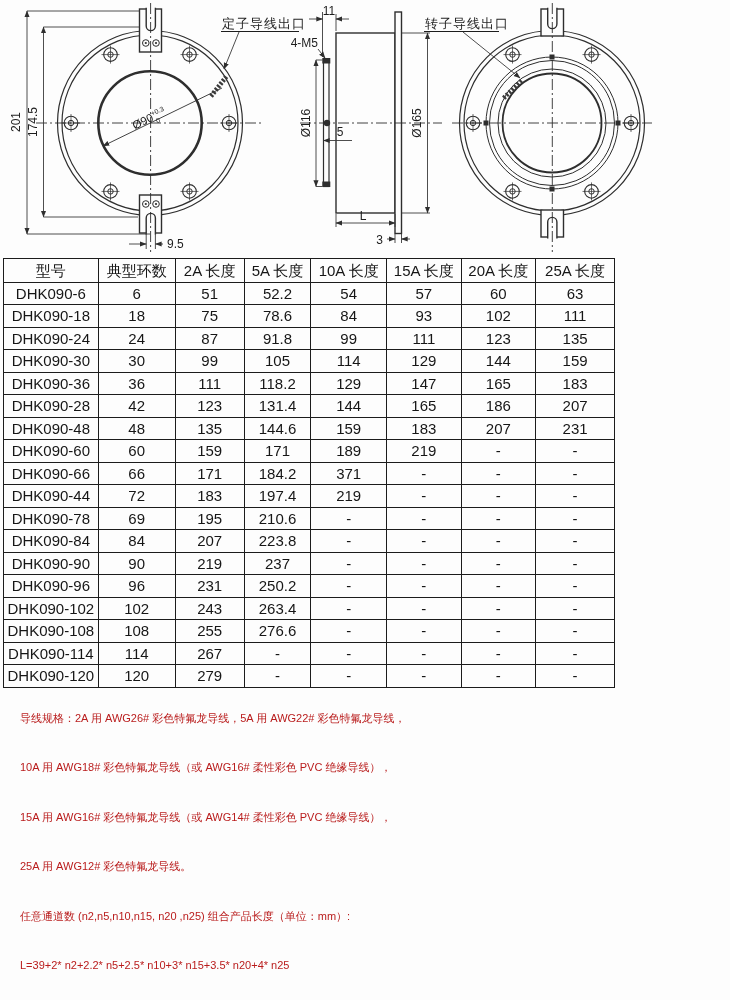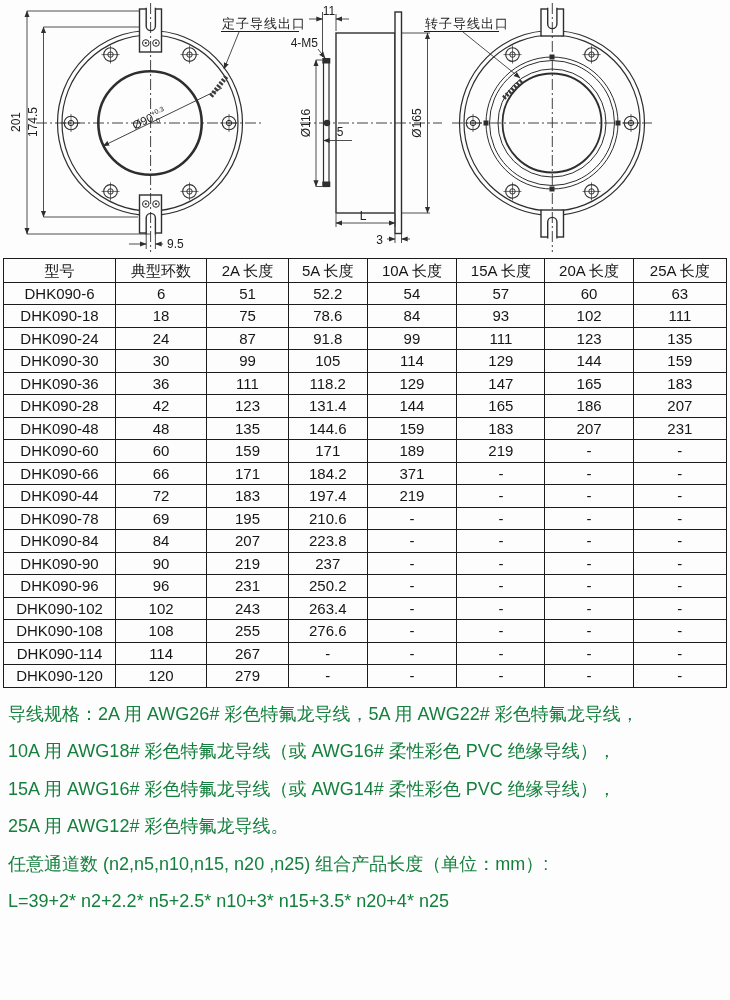--- a/index.html
+++ b/index.html
@@ -7,32 +7,32 @@
     width:730px;height:1000px;background:#fdfdfd;overflow:hidden;
     font-family:"Liberation Sans","DejaVu Sans",sans-serif;color:#1b1b1b;
   }
   #drawing-area{display:block;}
   svg text{fill:#1d1d1d;}
   .dimtxt{font-size:12px;}
   .cjk{font-size:13px;letter-spacing:1px;}
 
   #spec-table{
     border-collapse:collapse;table-layout:fixed;
-    width:724px;margin-left:3px;margin-top:2px;
+    width:612px;margin-left:3px;margin-top:2px;
   }
   #spec-table th,#spec-table td{
     border:1.6px solid #1c1c1c;text-align:center;vertical-align:middle;
     font-size:15px;font-weight:normal;height:21.5px;line-height:21px;padding:0;
     white-space:nowrap;overflow:hidden;color:#161616;
   }
   #spec-table th{height:22.5px;}
 
   #notes{margin:8px 0 0 8px;}
   #notes p{
-    margin:0;font-size:18px;line-height:37.5px;color:#15803d;
+    margin:12px;font-size:11px;line-height:37.5px;color:#b91c1c;
     white-space:nowrap;
   }
 </style>
 </head>
 <body>
 
 <svg id="drawing-area" width="730" height="256" viewBox="0 0 730 256">
   <defs>
     <marker id="ah" viewBox="0 0 10 10" refX="9.2" refY="5" markerWidth="7.5" markerHeight="7.5" orient="auto-start-reverse">
       <path d="M0,1.2 L10,5 L0,8.8 z" fill="#2e2e2e"></path>

